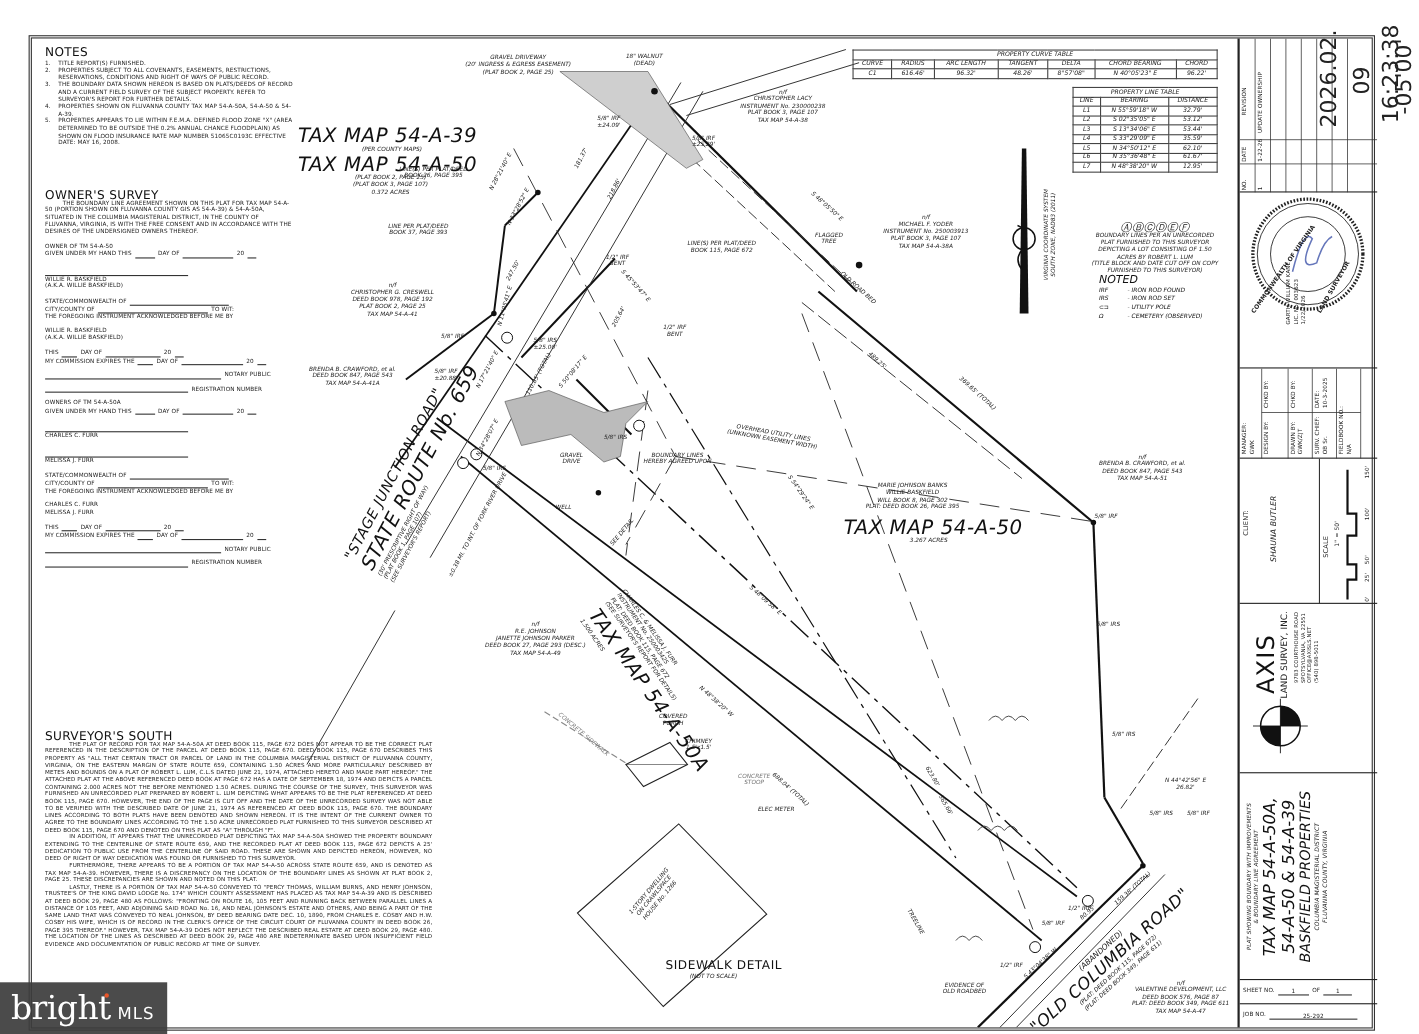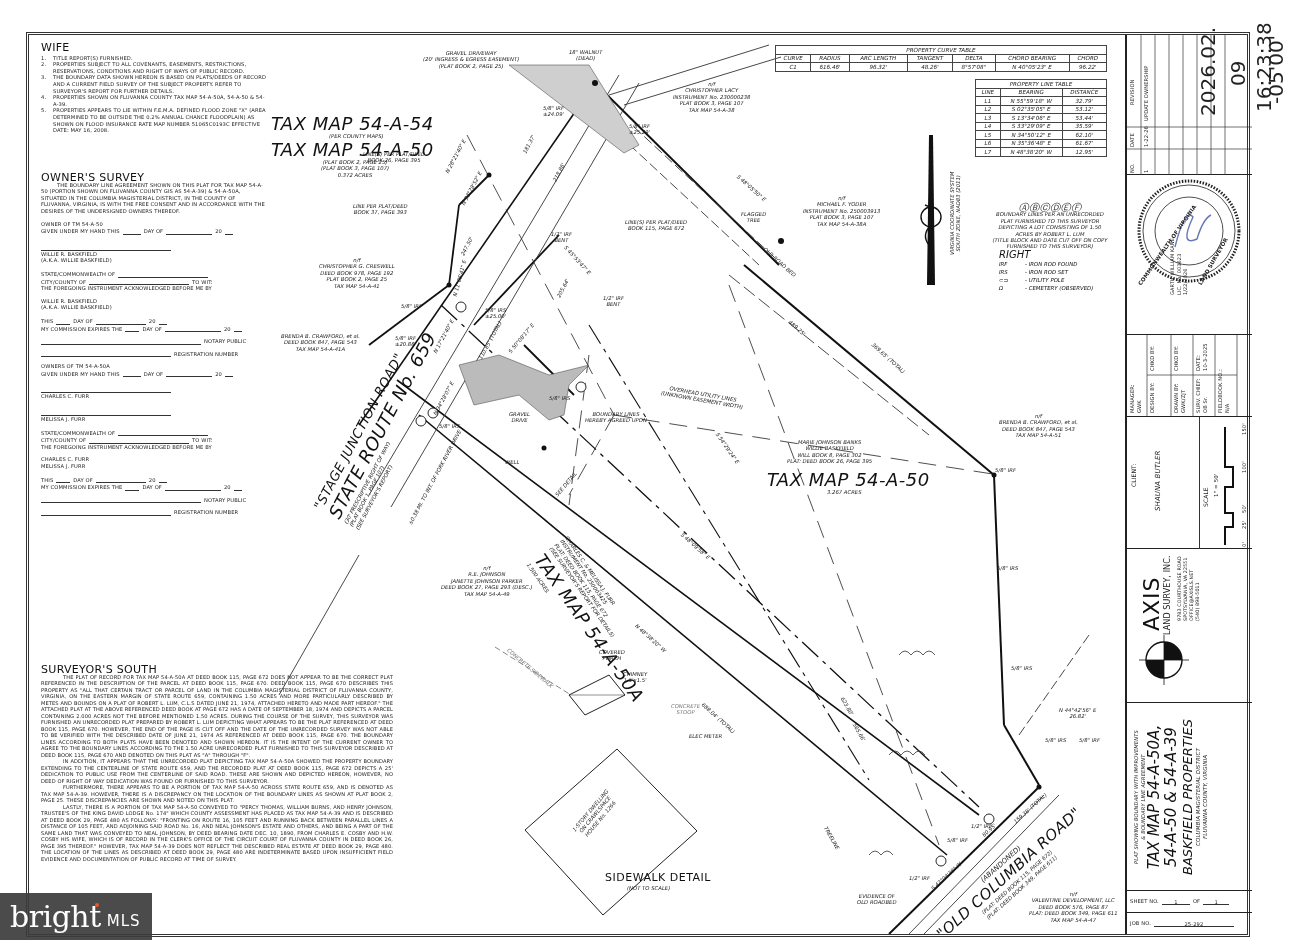--- a/index.html
+++ b/index.html
@@ -44,21 +44,21 @@
   .watermark .m { font-family: "DejaVu Sans", sans-serif; color: #fff; font-size: 15px; letter-spacing: 1px; margin-top: 8px; }
   .watermark .dot { position: absolute; left: 95px; top: 10px; width: 4px; height: 4px; background: #e8562a; border-radius: 50%; }
   .ts { position: absolute; font-family: "DejaVu Sans", sans-serif; color: #222; }
 </style>
 </head>
 <body>
 
 <div class="sheet">
 
   <div class="abs notes sx">
-    <div class="hd">WIFE</div>
+    <div class="hd">NOTES</div>
     <ol>
       <li>
           <span class="n">1.</span>
           <span>TITLE REPORT(S) FURNISHED.</span>
         </li>
       <li>
           <span class="n">2.</span>
           <span>PROPERTIES SUBJECT TO ALL COVENANTS, EASEMENTS, RESTRICTIONS, RESERVATIONS, CONDITIONS AND RIGHT OF WAYS OF PUBLIC RECORD.</span>
         </li>
       <li>
@@ -266,21 +266,21 @@
       <circle cx="566" cy="48" r="3"></circle>
         <circle cx="752" cy="206" r="3"></circle>
         <circle cx="965" cy="440" r="2.5"></circle>
       <circle cx="1010" cy="752" r="2.5"></circle>
         <circle cx="460" cy="140" r="2.5"></circle>
         <circle cx="420" cy="250" r="2.5"></circle>
       <circle cx="515" cy="413" r="2.5"></circle>
     </g>
   </svg>
 
-  <div class="abs tm" style="left:242px;top:78px">TAX MAP 54-A-54</div>
+  <div class="abs tm" style="left:242px;top:78px">TAX MAP 54-A-39</div>
   <div class="abs lbl" style="left:300px;top:98px">(PER COUNTY MAPS)</div>
   <div class="abs tm" style="left:242px;top:104px">TAX MAP 54-A-50</div>
   <div class="abs lbl" style="left:292px;top:124px">
       <div>(PLAT BOOK 2, PAGE 25)</div>
       <div>(PLAT BOOK 3, PAGE 107)</div>
       <div>0.372 ACRES</div>
     </div>
 
   <div class="abs lbl" style="left:394px;top:15px">
       <div>GRAVEL DRIVEWAY</div>
@@ -585,21 +585,21 @@
     <div class="circles">ⒶⒷⒸⒹⒺⒻ</div>
     <div>BOUNDARY LINES PER AN UNRECORDED</div>
       <div>PLAT FURNISHED TO THIS SURVEYOR</div>
       <div>DEPICTING A LOT CONSISTING OF 1.50</div>
       <div>ACRES BY ROBERT L. LUM</div>
       <div>(TITLE BLOCK AND DATE CUT OFF ON COPY</div>
       <div>FURNISHED TO THIS SURVEYOR)</div>
   </div>
 
   <div class="abs legend">
-    <div class="lh">RIGHT</div>
+    <div class="lh">NOTED</div>
     <div class="row">
         <span class="k">IRF</span>
         <span>- IRON ROD FOUND</span>
       </div>
     <div class="row">
         <span class="k">IRS</span>
         <span>- IRON ROD SET</span>
       </div>
     <div class="row">
         <span class="k">⊂⊐</span>

